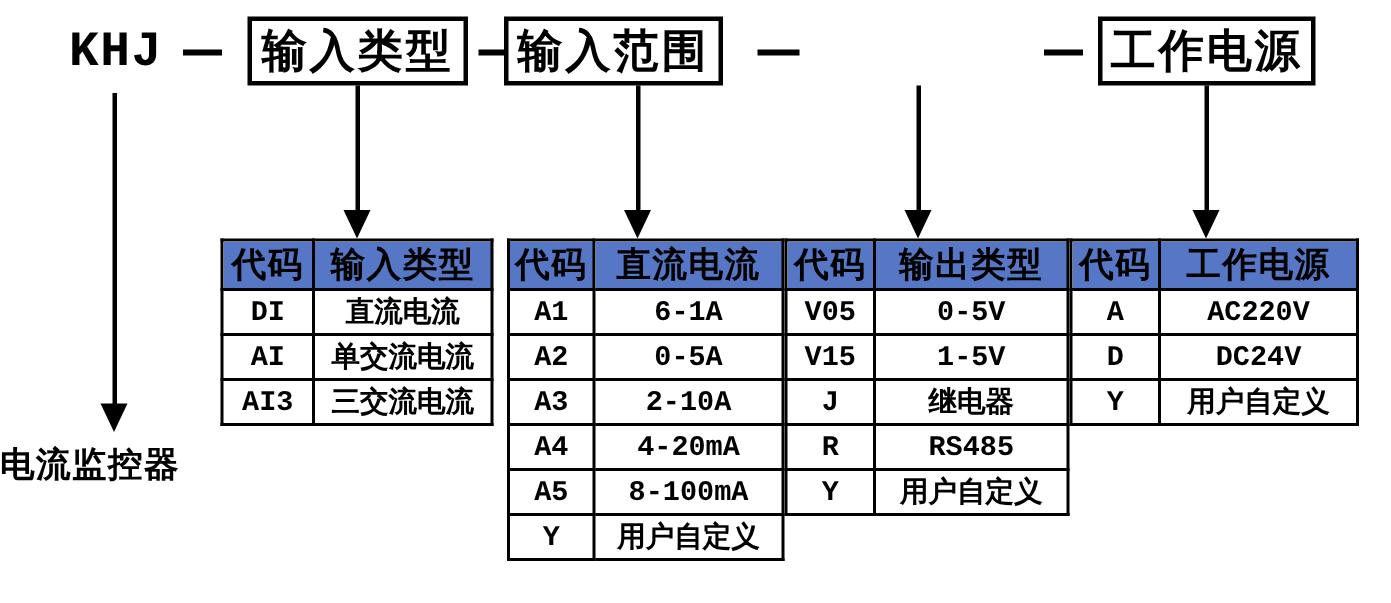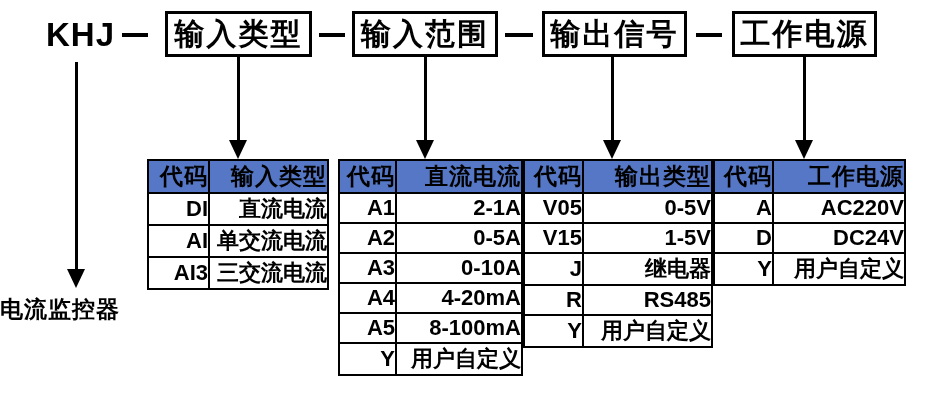--- a/index.html
+++ b/index.html
@@ -1,44 +1,44 @@
 <!DOCTYPE html>
 <html style="--header-bg: #5577c5;"><head>
 <meta charset="utf-8">
 <style>
   html,body{margin:0;padding:0;background:#ffffff;}
   .canvas{
     position:relative;width:927px;height:402px;background:#ffffff;overflow:hidden;
-    font-family:Liberation Sans, sans-serif;color:#000;
+    font-family:Liberation Mono, monospace;color:#000;
   }
   .model-prefix{
     position:absolute;left:46px;top:16px;font-size:33px;font-weight:bold;letter-spacing:1px;
   }
   .dash{position:absolute;top:33px;height:4px;background:#000;}
   .segbox{
     position:absolute;top:11px;height:46px;box-sizing:border-box;border:3px solid #000;
     display:flex;align-items:center;justify-content:center;
     font-size:30px;font-weight:bold;letter-spacing:2px;white-space:nowrap;background:#fff;
   }
   .arrow-stem{position:absolute;width:3px;background:#000;}
   .arrow-head{
     position:absolute;width:0;height:0;
     border-left:9px solid transparent;border-right:9px solid transparent;border-top:19px solid #000;
   }
   .spec-table{
     position:absolute;border-collapse:collapse;table-layout:fixed;background:#fff;
   }
   .spec-table th,.spec-table td{
-    border:2px solid #000;padding:0;text-align:right;vertical-align:middle;
+    border:2px solid #000;padding:0;text-align:center;vertical-align:middle;
     height:28px;overflow:hidden;white-space:nowrap;
   }
   .spec-table th{
     background:var(--header-bg,#5577c5);font-size:23px;font-weight:bold;height:29px;letter-spacing:1px;
   }
-  .spec-table td{font-size:22px;font-weight:bold;}
+  .spec-table td{font-size:19px;font-weight:bold;}
   .spec-table td.condensed{font-size:16px;letter-spacing:-0.5px;}
   .t1{left:147px;top:159px;width:180px;} .t1 .c1{width:61px;}  .t1 .c2{width:119px;}
   .t2{left:338px;top:159px;width:183px;} .t2 .c1{width:57px;}  .t2 .c2{width:126px;}
   .t3{left:523px;top:159px;width:188px;} .t3 .c1{width:59px;}  .t3 .c2{width:129px;}
   .t4{left:713px;top:159px;width:191px;} .t4 .c1{width:59px;}  .t4 .c2{width:132px;}
   .prefix-label{
     position:absolute;left:0;top:294px;font-size:23px;font-weight:bold;letter-spacing:1px;white-space:nowrap;text-align:center;
   }
 </style>
 </head>
@@ -49,25 +49,22 @@
   <span class="model-prefix">KHJ</span>
 
   <div class="dash" style="left:122px;width:26px;"></div>
   <div class="dash" style="left:319px;width:26px;"></div>
   <div class="dash" style="left:505px;width:28px;"></div>
   <div class="dash" style="left:696px;width:26px;"></div>
 
   <div class="segbox" style="left:165px;width:147px;">
     <span>输入类型</span>
   </div>
-  <div class="segbox" style="left:352px;width:146px;text-align:center;">
+  <div class="segbox" style="left:336px;width:146px;text-align:center;">
     <span>输入范围</span>
-  </div>
-  <div class="segbox" style="left:542px;width:145px;">
-    <span>输出信号</span>
   </div>
   <div class="segbox" style="left:732px;width:145px;">
     <span>工作电源</span>
   </div>
 
   <div class="arrow-stem" style="left:237px;top:57px;height:84px;"></div>
   <div class="arrow-head" style="left:229px;top:140px;"></div>
 
   <div class="arrow-stem" style="left:424px;top:57px;height:84px;"></div>
   <div class="arrow-head" style="left:416px;top:140px;"></div>
@@ -117,29 +114,29 @@
       </colgroup>
     <thead>
       <tr>
         <th>代码</th>
         <th>直流电流</th>
       </tr>
     </thead>
     <tbody>
         <tr>
           <td>A1</td>
-          <td>2-1A</td>
+          <td>6-1A</td>
         </tr>
         <tr>
           <td>A2</td>
           <td>0-5A</td>
         </tr>
         <tr>
           <td>A3</td>
-          <td>0-10A</td>
+          <td>2-10A</td>
         </tr>
         <tr>
           <td>A4</td>
           <td>4-20mA</td>
         </tr>
         <tr>
           <td>A5</td>
           <td>8-100mA</td>
         </tr>
         <tr>

